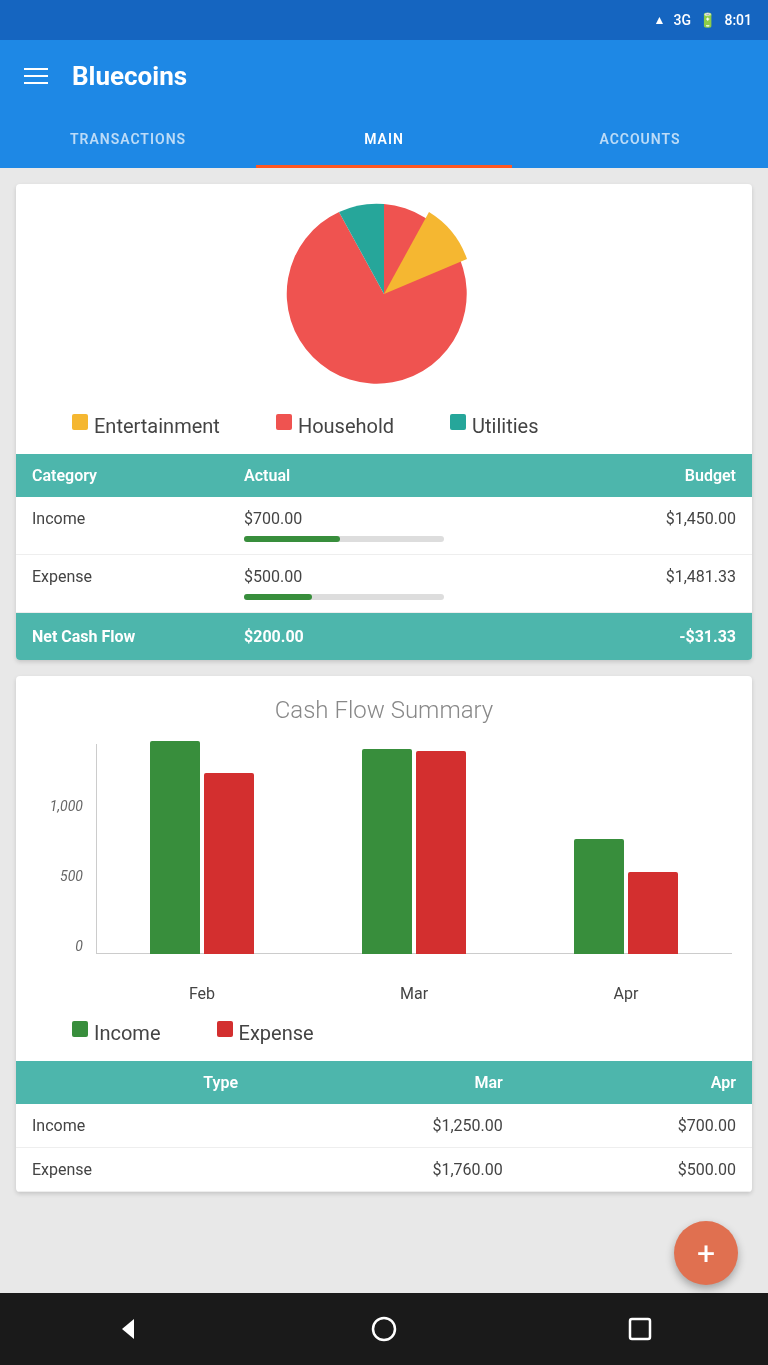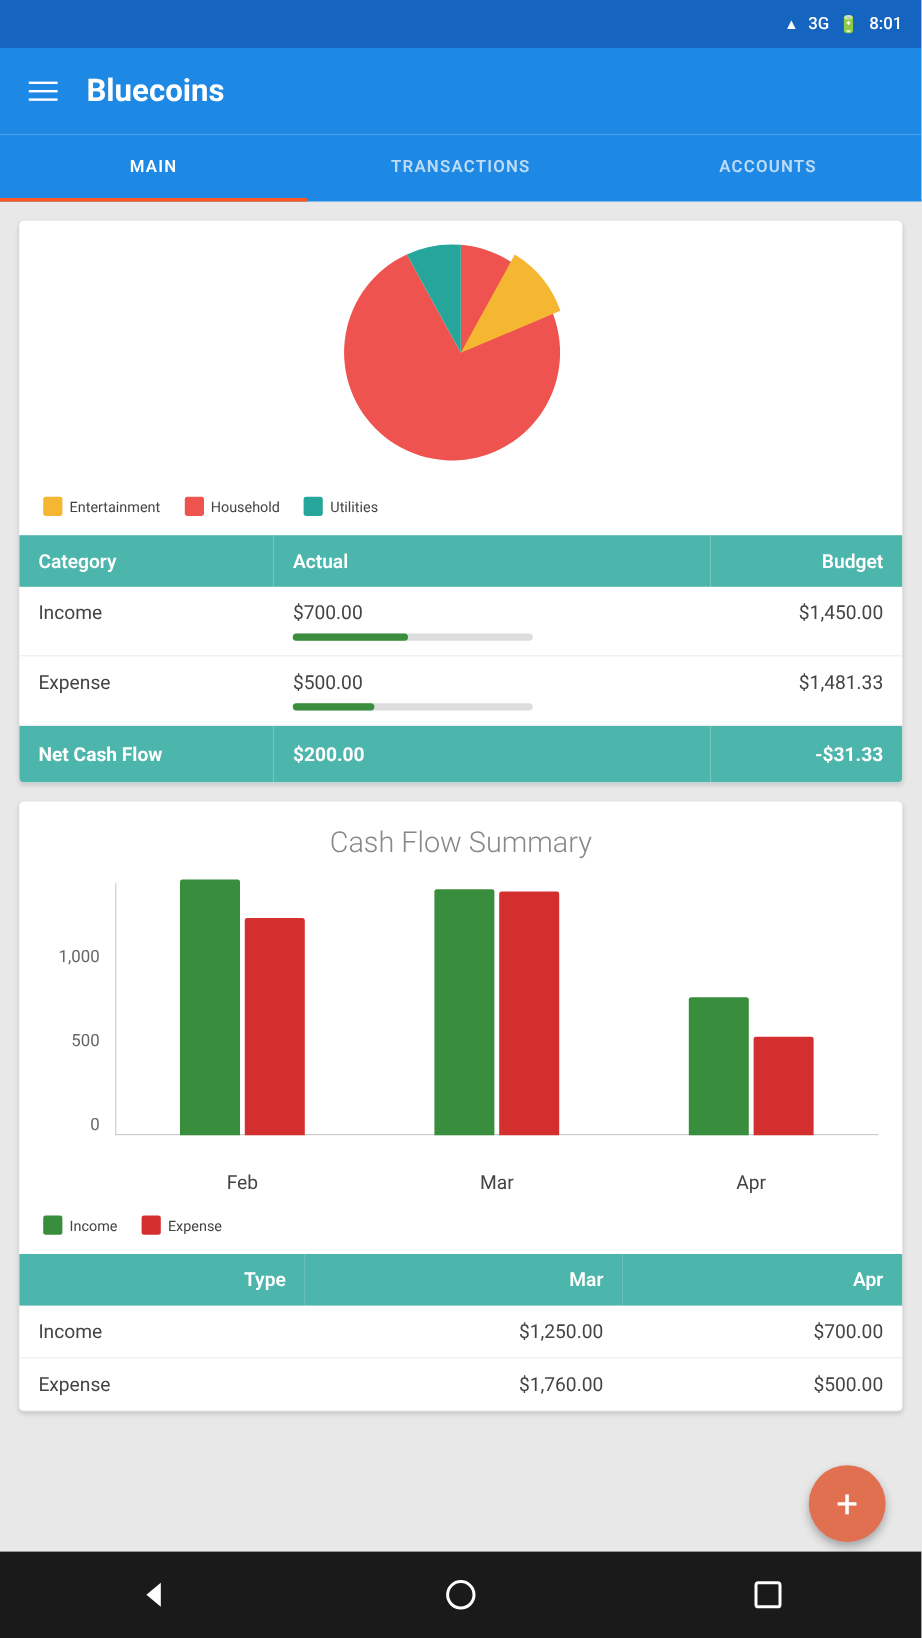--- a/index.html
+++ b/index.html
@@ -125,24 +125,25 @@
     
     .legend {
       display: flex;
       align-items: center;
       gap: 20px;
       padding: 0 20px 16px;
       flex-wrap: wrap;
     }
     .legend-item {
       display: flex;
-      align-items: flex-end;
+      align-items: flex-start;
       gap: 6px;
-      font-size: 12px;
+      font-size: 20px;
       color: #444;
+      margin-left: 36px;
     }
     .legend-dot {
       width: 16px;
       height: 16px;
       border-radius: 2px;
     }
 
     
     .budget-table {
       width: 100%;
@@ -228,20 +229,21 @@
       width: 55px;
       display: flex;
       flex-direction: column;
       justify-content: space-between;
       align-items: flex-end;
       padding-right: 8px;
     }
     .y-label {
       font-size: 14px;
       color: #666;
+      font-style: italic;
     }
     .bar-group {
       display: flex;
       align-items: flex-end;
       gap: 4px;
       flex: 1;
       justify-content: center;
       position: relative;
     }
     .bar {
@@ -371,25 +373,25 @@
 <div class="app-bar">
   <div class="hamburger-icon">
     <span></span>
     <span></span>
     <span></span>
   </div>
   <span class="app-title">Bluecoins</span>
 </div>
 
 <div class="tab-bar">
+  <div class="tab-item">
+    <span>TRANSACTIONS</span>
+  </div>
   <div class="tab-item active">
     <span>MAIN</span>
-  </div>
-  <div class="tab-item">
-    <span>TRANSACTIONS</span>
   </div>
   <div class="tab-item">
     <span>ACCOUNTS</span>
   </div>
 </div>
 
 <div class="content">
 
   <div class="card">
 

